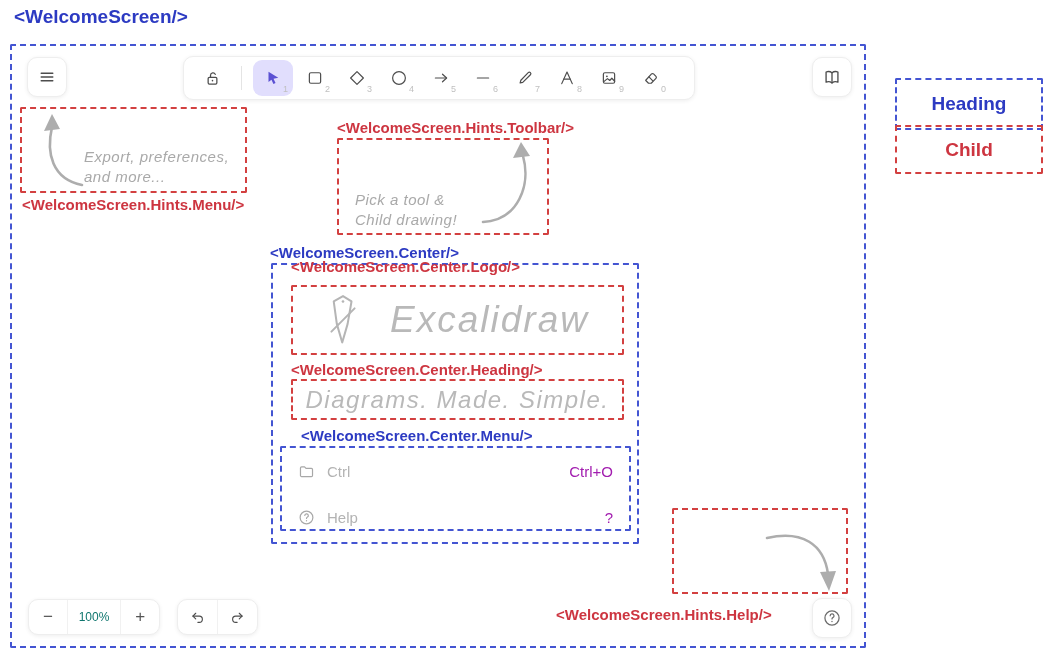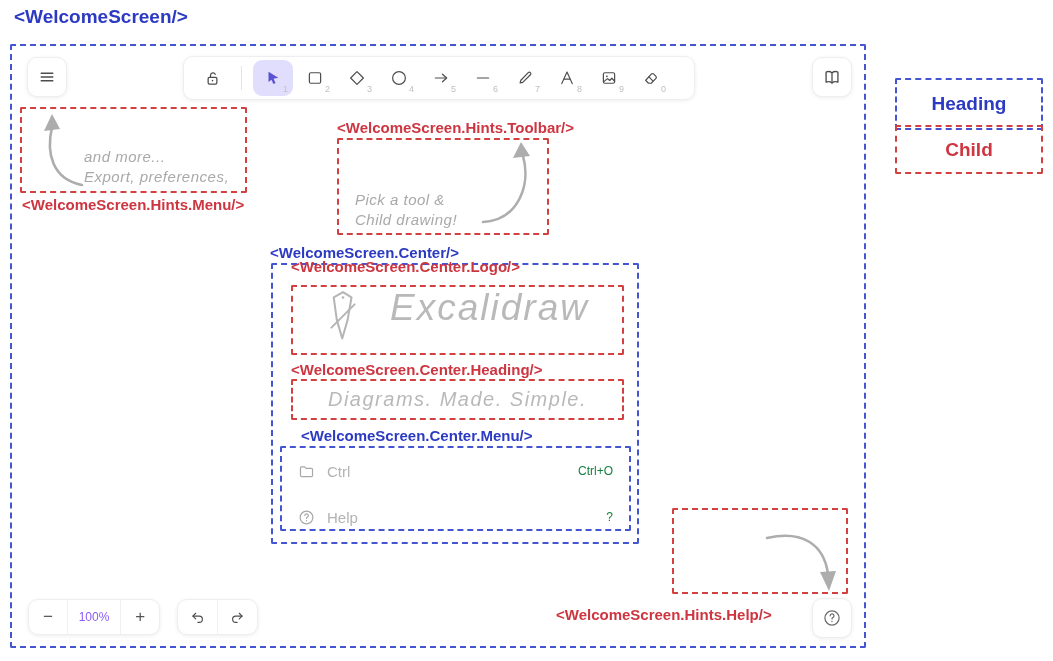--- a/index.html
+++ b/index.html
@@ -37,34 +37,34 @@
         align-items:center;justify-content:center;cursor:pointer}
   .tool .num{position:absolute;right:5px;bottom:2px;font-size:9px;color:#c0c0c0}
   .tool.selected{background:#e1defd}
   .tb-sep{width:1px;height:24px;background:#e4e4e4;margin:0 9px}
 
   
   .hand{font-style:italic;color:var(--hand);font-size:15px;line-height:1.35;
         letter-spacing:.5px;white-space:nowrap}
 
   
-  .logo-row{display:flex;justify-content:center;gap:30px;height:100%}
+  .logo-row{display:flex;align-items:center;justify-content:center;gap:30px;height:100%}
   .logo-word{font-style:italic;color:#b9b9b9;font-size:37px;letter-spacing:2px}
-  .heading-text{font-style:italic;color:#b9b9b9;font-size:20px;letter-spacing:1.5px;
+  .heading-text{font-style:italic;color:#b9b9b9;font-size:24px;letter-spacing:1.5px;
         text-align:center;line-height:37px}
   .menu-row{display:flex;align-items:center;gap:12px;height:30px;padding:0 16px;cursor:pointer}
   .menu-row .label{font-size:15px;color:#b3b3b3}
   .menu-row .spacer{flex:1}
-  .menu-row .shortcut{font-size:12px;color:#15803d}
+  .menu-row .shortcut{font-size:15px;color:#a21caf}
 
   
   .zoom-island{display:flex;align-items:stretch;height:36px}
   .zoom-btn{width:38px;font-size:17px;color:#555}
   .zoom-val{width:55px;display:flex;align-items:center;justify-content:center;
-        font-size:12px;color:#8b5cf6;border-left:1px solid #f1f1f1;border-right:1px solid #f1f1f1}
+        font-size:12px;color:#0f766e;border-left:1px solid #f1f1f1;border-right:1px solid #f1f1f1}
   .ur-island{display:flex;align-items:stretch;height:36px}
   .ur-btn{width:40px}
   .ur-sep{width:1px;background:#f1f1f1}
 
   .legend-box{display:flex;align-items:center;justify-content:center;font-size:19px}
 </style>
 </head>
 <body>
 
 <div class="abs mono blue-text" style="left:14px;top:6px;font-size:19px">&lt;WelcomeScreen/&gt;</div>
@@ -169,22 +169,22 @@
     <path d="M12 7 V19"></path>
   </svg>
 </div>
 
 <div class="abs box-red" style="left:20px;top:107px;width:227px;height:86px">
   <svg class="abs" style="left:14px;top:4px" width="52" height="78" viewBox="0 0 52 78">
     <path d="M46 72 C 16 66, 10 40, 16 14" fill="none" stroke="#adadad" stroke-width="2.6" stroke-linecap="round"></path>
     <polygon points="8,18 16,1 24,16" fill="#adadad"></polygon>
   </svg>
   <div class="abs hand" style="left:62px;top:38px">
+    <div>Export, preferences,</div>
     <div>and more...</div>
-    <div>Export, preferences,</div>
   </div>
 </div>
 <div class="abs mono red-text ann-label" style="left:22px;top:196px">&lt;WelcomeScreen.Hints.Menu/&gt;</div>
 
 <div class="abs mono red-text ann-label" style="left:337px;top:119px">&lt;WelcomeScreen.Hints.Toolbar/&gt;</div>
 <div class="abs box-red" style="left:337px;top:138px;width:212px;height:97px">
   <div class="abs hand" style="left:16px;top:50px">
     <div>Pick a tool &amp;</div>
     <div>Child drawing!</div>
   </div>

